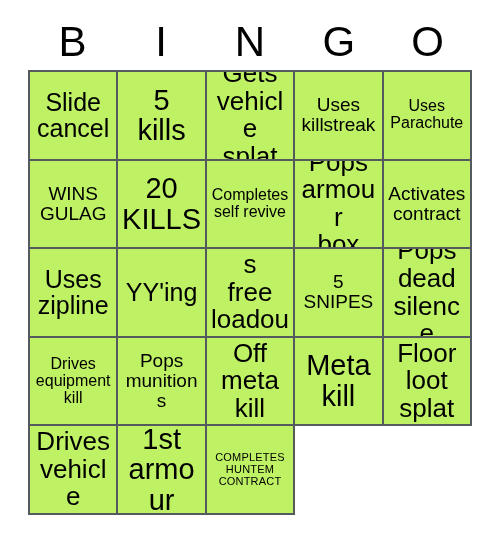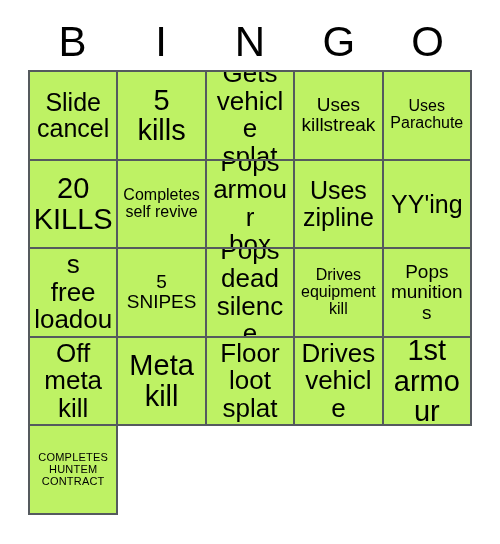--- a/index.html
+++ b/index.html
@@ -121,32 +121,40 @@
 splat</span>
       </div>
       <div class="bingo-cell fs-md">
         <span class="cell-text">Uses
 killstreak</span>
       </div>
       <div class="bingo-cell fs-sm">
         <span class="cell-text">Uses
 Parachute</span>
       </div>
+      <div class="bingo-cell fs-md">
+        <span class="cell-text">WINS
+GULAG</span>
+      </div>
       <div class="bingo-cell fs-xxl">
         <span class="cell-text">20
 KILLS</span>
       </div>
       <div class="bingo-cell fs-sm">
         <span class="cell-text">Completes
 self revive</span>
       </div>
       <div class="bingo-cell fs-lg">
         <span class="cell-text">Pops
 armour
 box</span>
+      </div>
+      <div class="bingo-cell fs-md">
+        <span class="cell-text">Activates
+contract</span>
       </div>
       <div class="bingo-cell fs-xl">
         <span class="cell-text">Uses
 zipline</span>
       </div>
       <div class="bingo-cell fs-xl">
         <span class="cell-text">YY'ing</span>
       </div>
       <div class="bingo-cell fs-lg">
         <span class="cell-text">Collects

